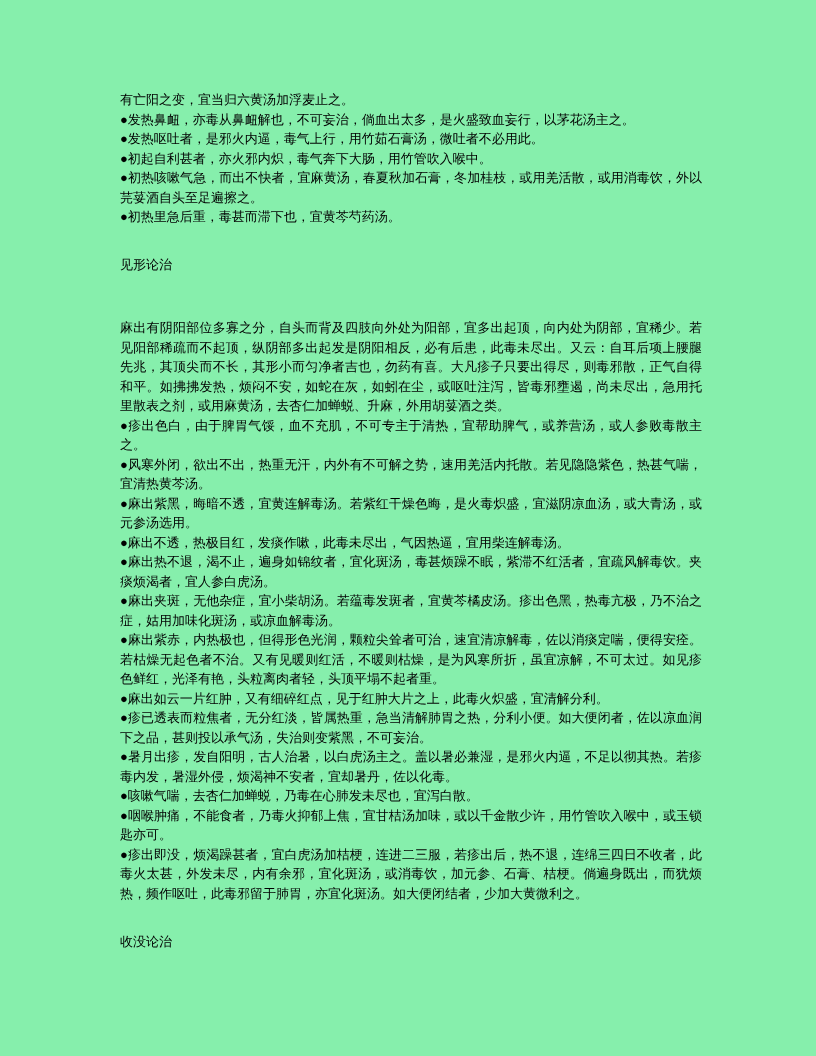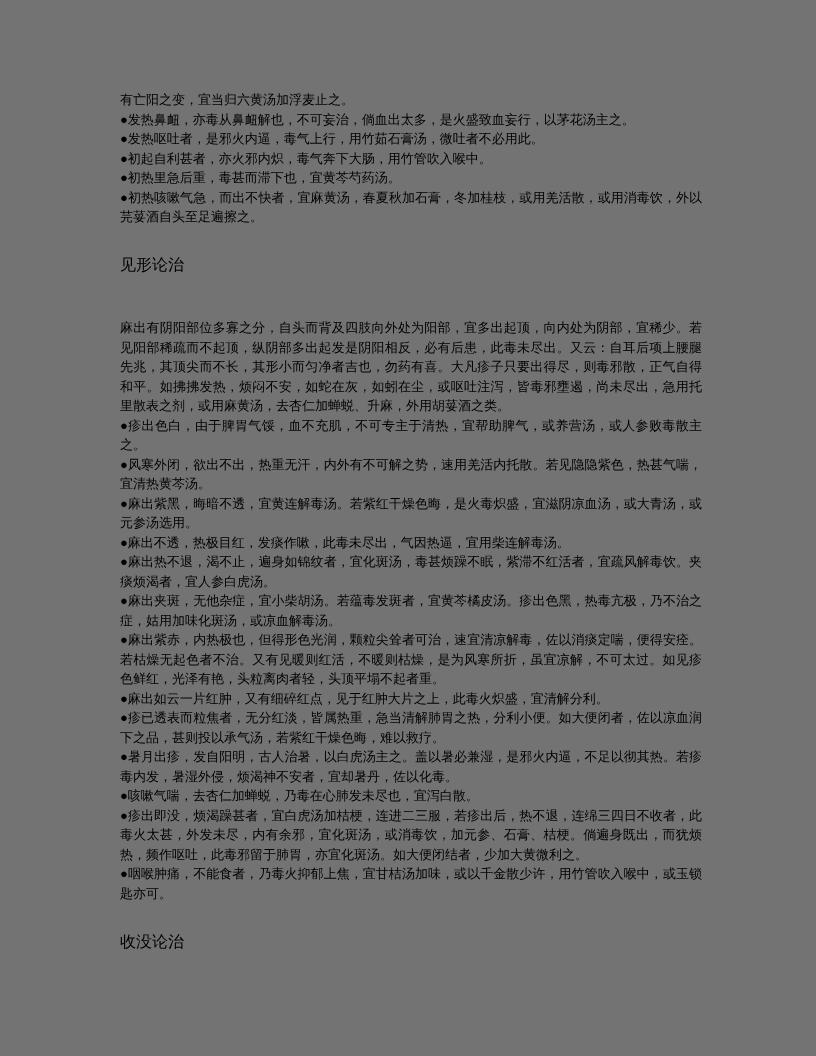--- a/index.html
+++ b/index.html
@@ -8,38 +8,38 @@
     background: #ffffff;
   }
   body {
     font-family: "Liberation Serif", "DejaVu Serif", serif;
     color: #000000;
   }
   .page {
     position: relative;
     width: 816px;
     height: 1056px;
-    background: #737373;
+    background: #86efac;
     overflow: hidden;
   }
   .content {
     position: absolute;
     left: 120px;
     top: 90px;
     width: 582px;
     font-size: 13px;
     line-height: 19.5px;
     text-align: justify;
     text-justify: inter-ideograph;
   }
   .line, .para {
     text-align: justify;
   }
   .heading {
-    font-size: 16px;
+    font-size: 13px;
     font-weight: 400;
     margin-top: 28px;
     text-align: left;
   }
   .para {
     margin-top: 44px;
   }
   .heading-2 {
     margin-top: 29px;
   }
@@ -48,37 +48,37 @@
 <body>
 
 <div class="page">
   <div class="content">
 
     <p class="line">有亡阳之变，宜当归六黄汤加浮麦止之。</p>
 
     <p class="line">●发热鼻衄，亦毒从鼻衄解也，不可妄治，倘血出太多，是火盛致血妄行，以茅花汤主之。</p>
     <p class="line">●发热呕吐者，是邪火内逼，毒气上行，用竹茹石膏汤，微吐者不必用此。</p>
     <p class="line">●初起自利甚者，亦火邪内炽，毒气奔下大肠，用竹管吹入喉中。</p>
+    <p class="line">●初热咳嗽气急，而出不快者，宜麻黄汤，春夏秋加石膏，冬加桂枝，或用羌活散，或用消毒饮，外以芫荽酒自头至足遍擦之。</p>
     <p class="line">●初热里急后重，毒甚而滞下也，宜黄芩芍药汤。</p>
-    <p class="line">●初热咳嗽气急，而出不快者，宜麻黄汤，春夏秋加石膏，冬加桂枝，或用羌活散，或用消毒饮，外以芫荽酒自头至足遍擦之。</p>
 
     <h2 class="heading">见形论治</h2>
 
     <p class="para">麻出有阴阳部位多寡之分，自头而背及四肢向外处为阳部，宜多出起顶，向内处为阴部，宜稀少。若见阳部稀疏而不起顶，纵阴部多出起发是阴阳相反，必有后患，此毒未尽出。又云：自耳后项上腰腿先兆，其顶尖而不长，其形小而匀净者吉也，勿药有喜。大凡疹子只要出得尽，则毒邪散，正气自得和平。如拂拂发热，烦闷不安，如蛇在灰，如蚓在尘，或呕吐注泻，皆毒邪壅遏，尚未尽出，急用托里散表之剂，或用麻黄汤，去杏仁加蝉蜕、升麻，外用胡荽酒之类。</p>
 
     <p class="line">●疹出色白，由于脾胃气馁，血不充肌，不可专主于清热，宜帮助脾气，或养营汤，或人参败毒散主之。</p>
     <p class="line">●风寒外闭，欲出不出，热重无汗，内外有不可解之势，速用羌活内托散。若见隐隐紫色，热甚气喘，宜清热黄芩汤。</p>
     <p class="line">●麻出紫黑，晦暗不透，宜黄连解毒汤。若紫红干燥色晦，是火毒炽盛，宜滋阴凉血汤，或大青汤，或元参汤选用。</p>
     <p class="line">●麻出不透，热极目红，发痰作嗽，此毒未尽出，气因热逼，宜用柴连解毒汤。</p>
     <p class="line">●麻出热不退，渴不止，遍身如锦纹者，宜化斑汤，毒甚烦躁不眠，紫滞不红活者，宜疏风解毒饮。夹痰烦渴者，宜人参白虎汤。</p>
     <p class="line">●麻出夹斑，无他杂症，宜小柴胡汤。若蕴毒发斑者，宜黄芩橘皮汤。疹出色黑，热毒亢极，乃不治之症，姑用加味化斑汤，或凉血解毒汤。</p>
     <p class="line">●麻出紫赤，内热极也，但得形色光润，颗粒尖耸者可治，速宜清凉解毒，佐以消痰定喘，便得安痊。若枯燥无起色者不治。又有见暖则红活，不暖则枯燥，是为风寒所折，虽宜凉解，不可太过。如见疹色鲜红，光泽有艳，头粒离肉者轻，头顶平塌不起者重。</p>
     <p class="line">●麻出如云一片红肿，又有细碎红点，见于红肿大片之上，此毒火炽盛，宜清解分利。</p>
-    <p class="line">●疹已透表而粒焦者，无分红淡，皆属热重，急当清解肺胃之热，分利小便。如大便闭者，佐以凉血润下之品，甚则投以承气汤，若紫红干燥色晦，难以救疗。</p>
+    <p class="line">●疹已透表而粒焦者，无分红淡，皆属热重，急当清解肺胃之热，分利小便。如大便闭者，佐以凉血润下之品，甚则投以承气汤，失治则变紫黑，不可妄治。</p>
     <p class="line">●暑月出疹，发自阳明，古人治暑，以白虎汤主之。盖以暑必兼湿，是邪火内逼，不足以彻其热。若疹毒内发，暑湿外侵，烦渴神不安者，宜却暑丹，佐以化毒。</p>
     <p class="line">●咳嗽气喘，去杏仁加蝉蜕，乃毒在心肺发未尽也，宜泻白散。</p>
+    <p class="line">●咽喉肿痛，不能食者，乃毒火抑郁上焦，宜甘桔汤加味，或以千金散少许，用竹管吹入喉中，或玉锁匙亦可。</p>
     <p class="line">●疹出即没，烦渴躁甚者，宜白虎汤加桔梗，连进二三服，若疹出后，热不退，连绵三四日不收者，此毒火太甚，外发未尽，内有余邪，宜化斑汤，或消毒饮，加元参、石膏、桔梗。倘遍身既出，而犹烦热，频作呕吐，此毒邪留于肺胃，亦宜化斑汤。如大便闭结者，少加大黄微利之。</p>
-    <p class="line">●咽喉肿痛，不能食者，乃毒火抑郁上焦，宜甘桔汤加味，或以千金散少许，用竹管吹入喉中，或玉锁匙亦可。</p>
 
     <h2 class="heading heading-2">收没论治</h2>
 
   </div>
 </div>
 
 </body></html>

